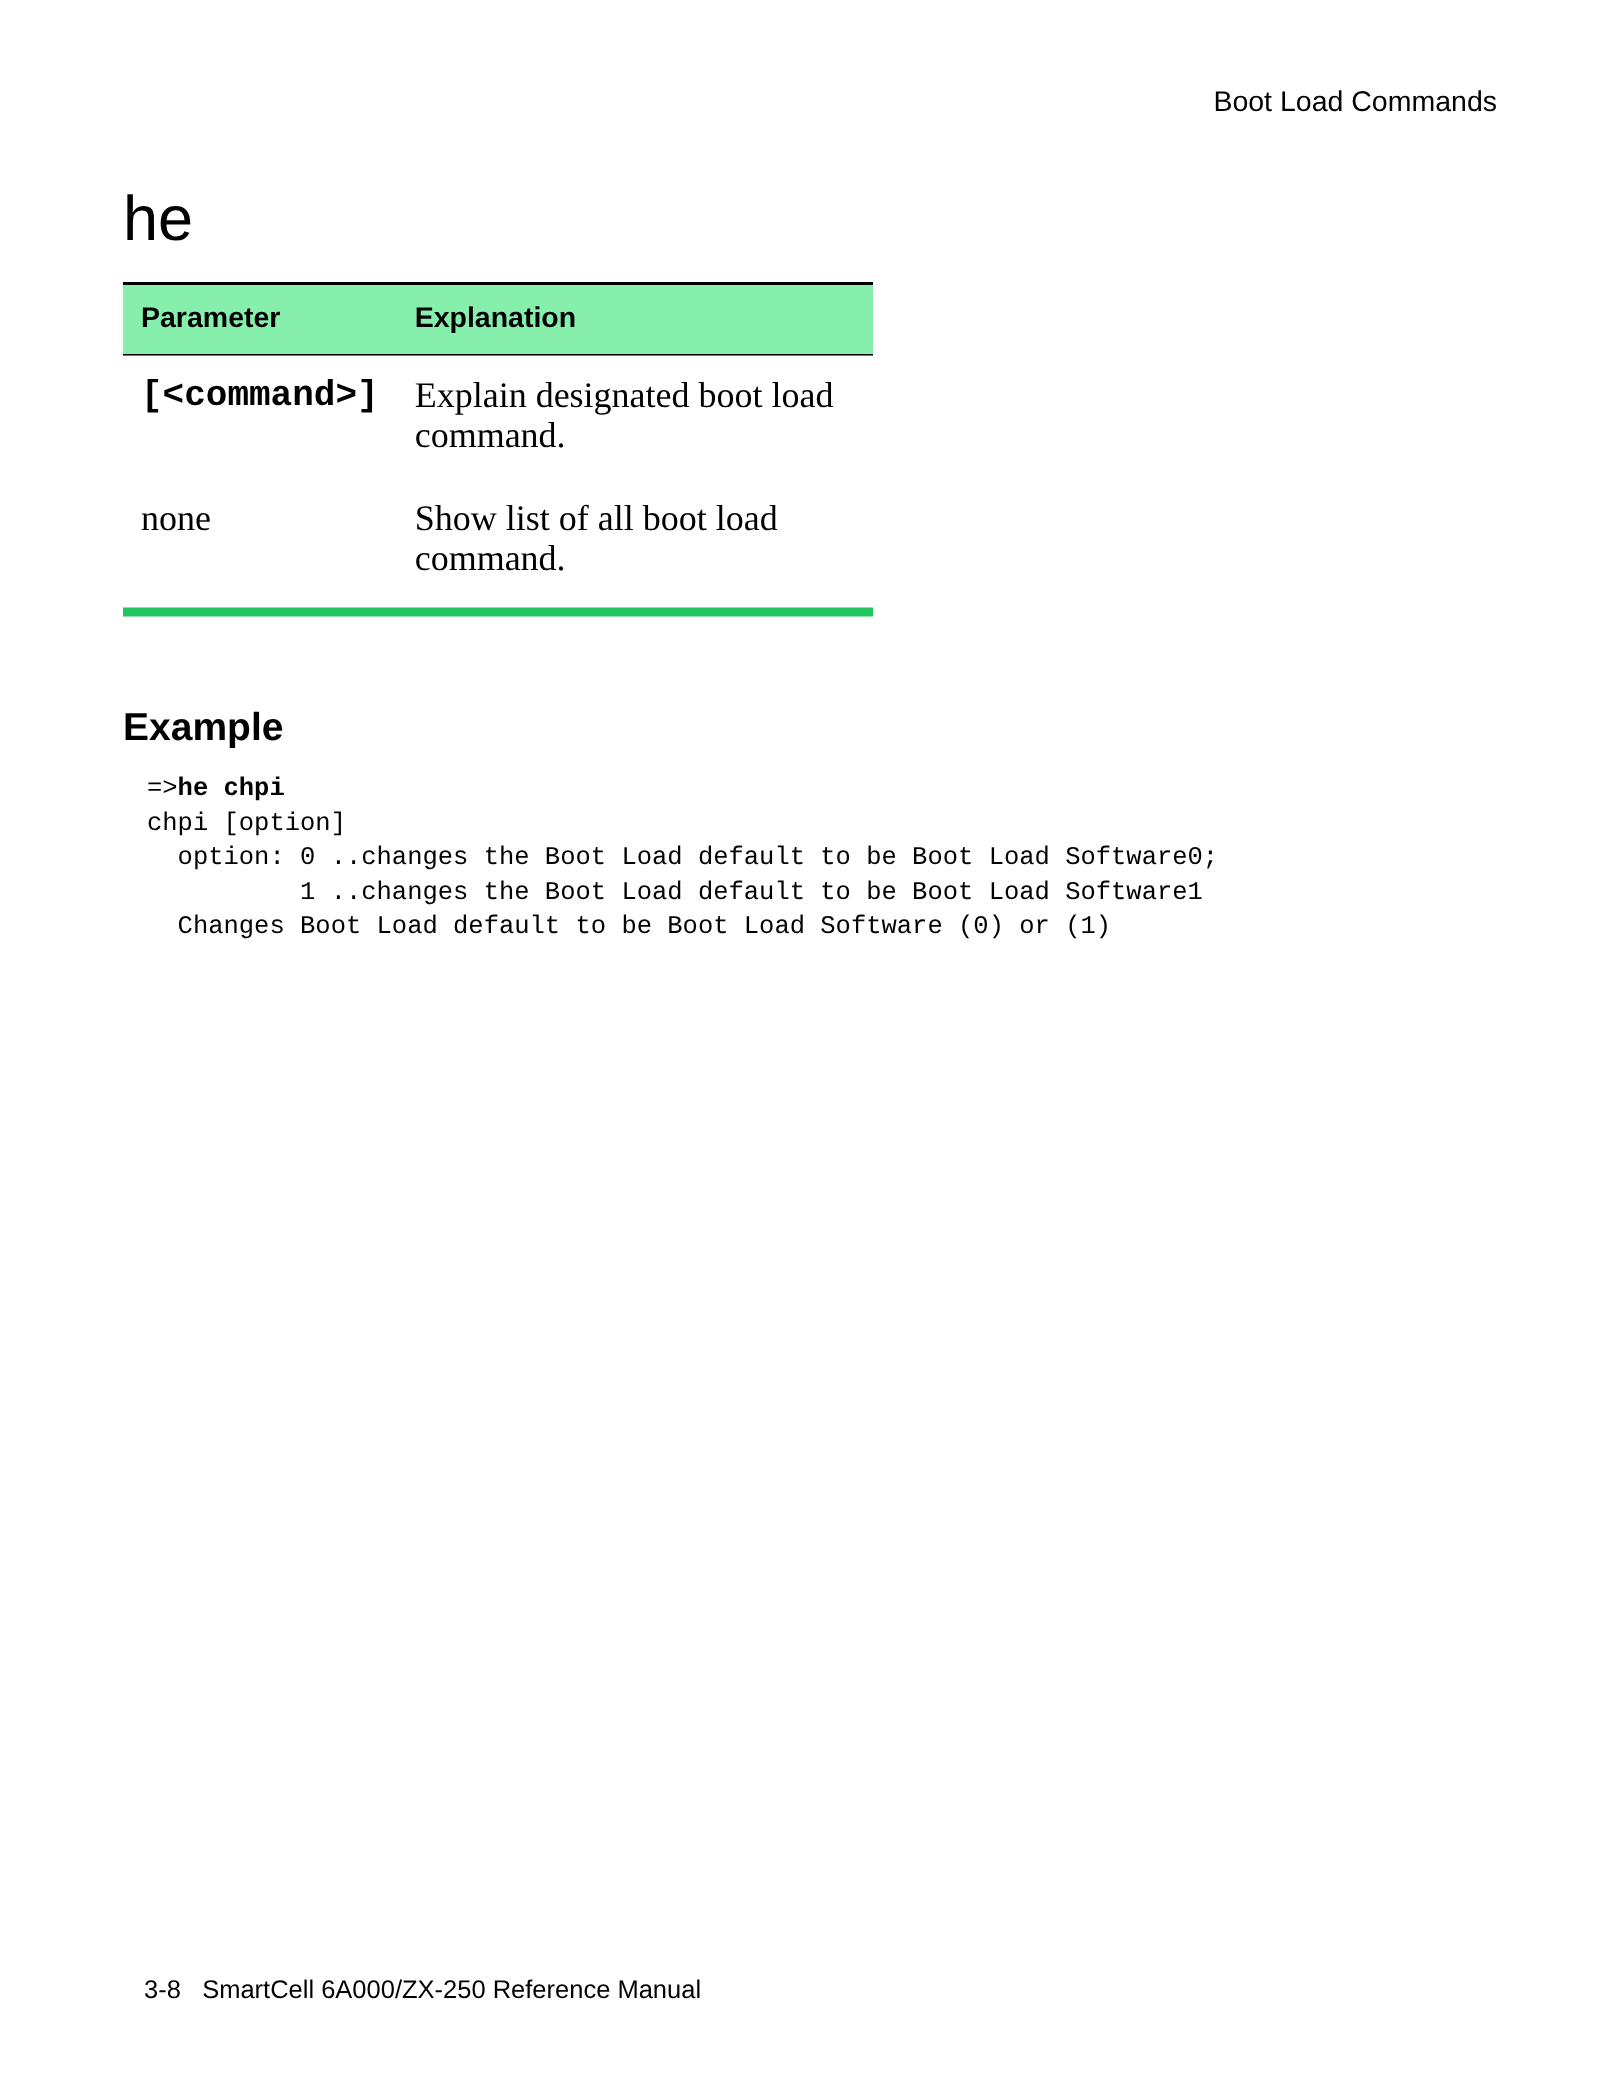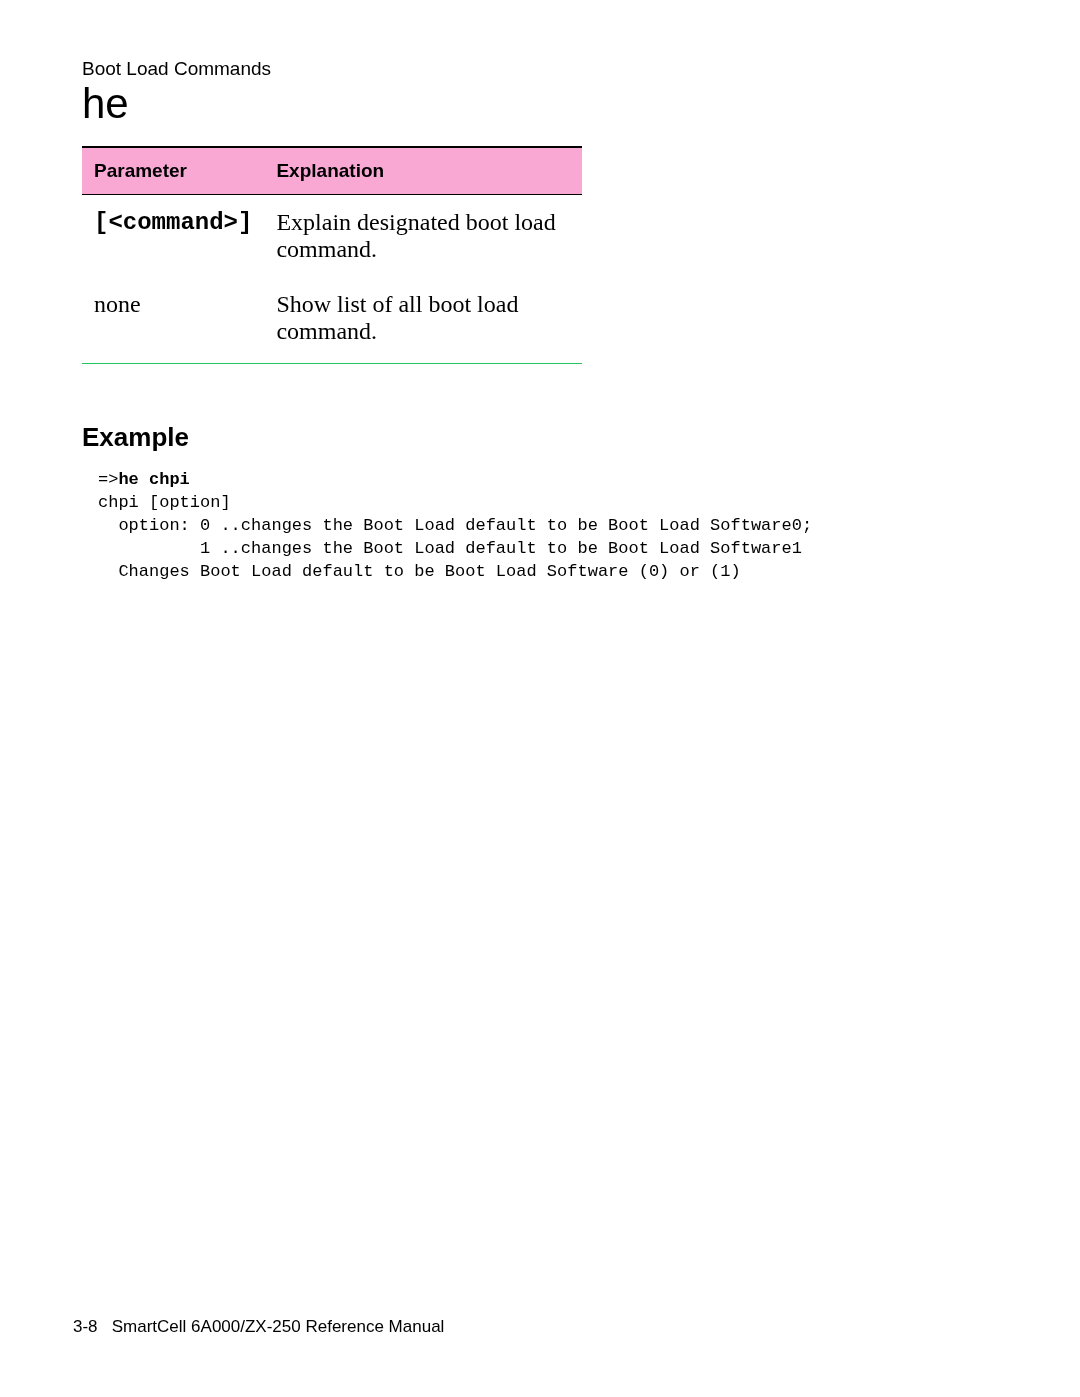--- a/index.html
+++ b/index.html
@@ -16,21 +16,22 @@
   .page {
     position: relative;
     width: 1080px;
     height: 1397px;
     box-sizing: border-box;
     padding: 58px 82px 0 82px;
   }
   .section-label {
     font-family: Arial, Helvetica, sans-serif;
     font-size: 19px;
-    text-align: left;
+    text-align: right;
+    margin-bottom: 42px;
   }
   h1.title {
     font-family: Arial, Helvetica, sans-serif;
     font-weight: 400;
     font-size: 42px;
     margin: 0 0 18px 0;
   }
   .intro {
     font-size: 21px;
     line-height: 1.35;
@@ -40,42 +41,42 @@
     font-family: "Courier New", Courier, monospace;
     font-weight: bold;
     font-size: 18px;
   }
   .param-table {
     width: 500px;
     border-collapse: collapse;
     margin-bottom: 58px;
   }
   .param-table thead tr {
-    background: #f9a8d4;
+    background: #86efac;
     padding-left: 41px;
   }
   .param-table th {
     font-family: Arial, Helvetica, sans-serif;
     font-weight: bold;
     font-size: 19px;
     text-align: left;
     padding: 12px 12px 12px 12px;
     border-top: 2px solid #000;
     border-bottom: 1px solid #000;
   }
   .param-table th:first-child {
     width: 120px;
   }
   .param-table td {
     font-size: 24px;
     padding: 14px 12px 14px 12px;
     vertical-align: top;
   }
   .param-table tr.last-row td {
-    border-bottom: 1px solid #22c55e;
+    border-bottom: 6px solid #22c55e;
     padding-bottom: 18px;
   }
   .param-cell-mono {
     font-family: "Courier New", Courier, monospace;
     font-weight: bold;
     font-size: 17px;
   }
   h2.example-heading {
     font-family: Arial, Helvetica, sans-serif;
     font-weight: 700;
@@ -87,21 +88,21 @@
     font-size: 17px;
     line-height: 1.35;
     margin: 16px;
     white-space: pre;
   }
   pre.example .cmd {
     font-weight: bold;
   }
   .footer {
     position: absolute;
-    left: 73px;
+    left: 96px;
     bottom: 60px;
     font-family: Arial, Helvetica, sans-serif;
     font-size: 17px;
   }
 </style>
 </head>
 <body>
 
 <div class="page">
 

